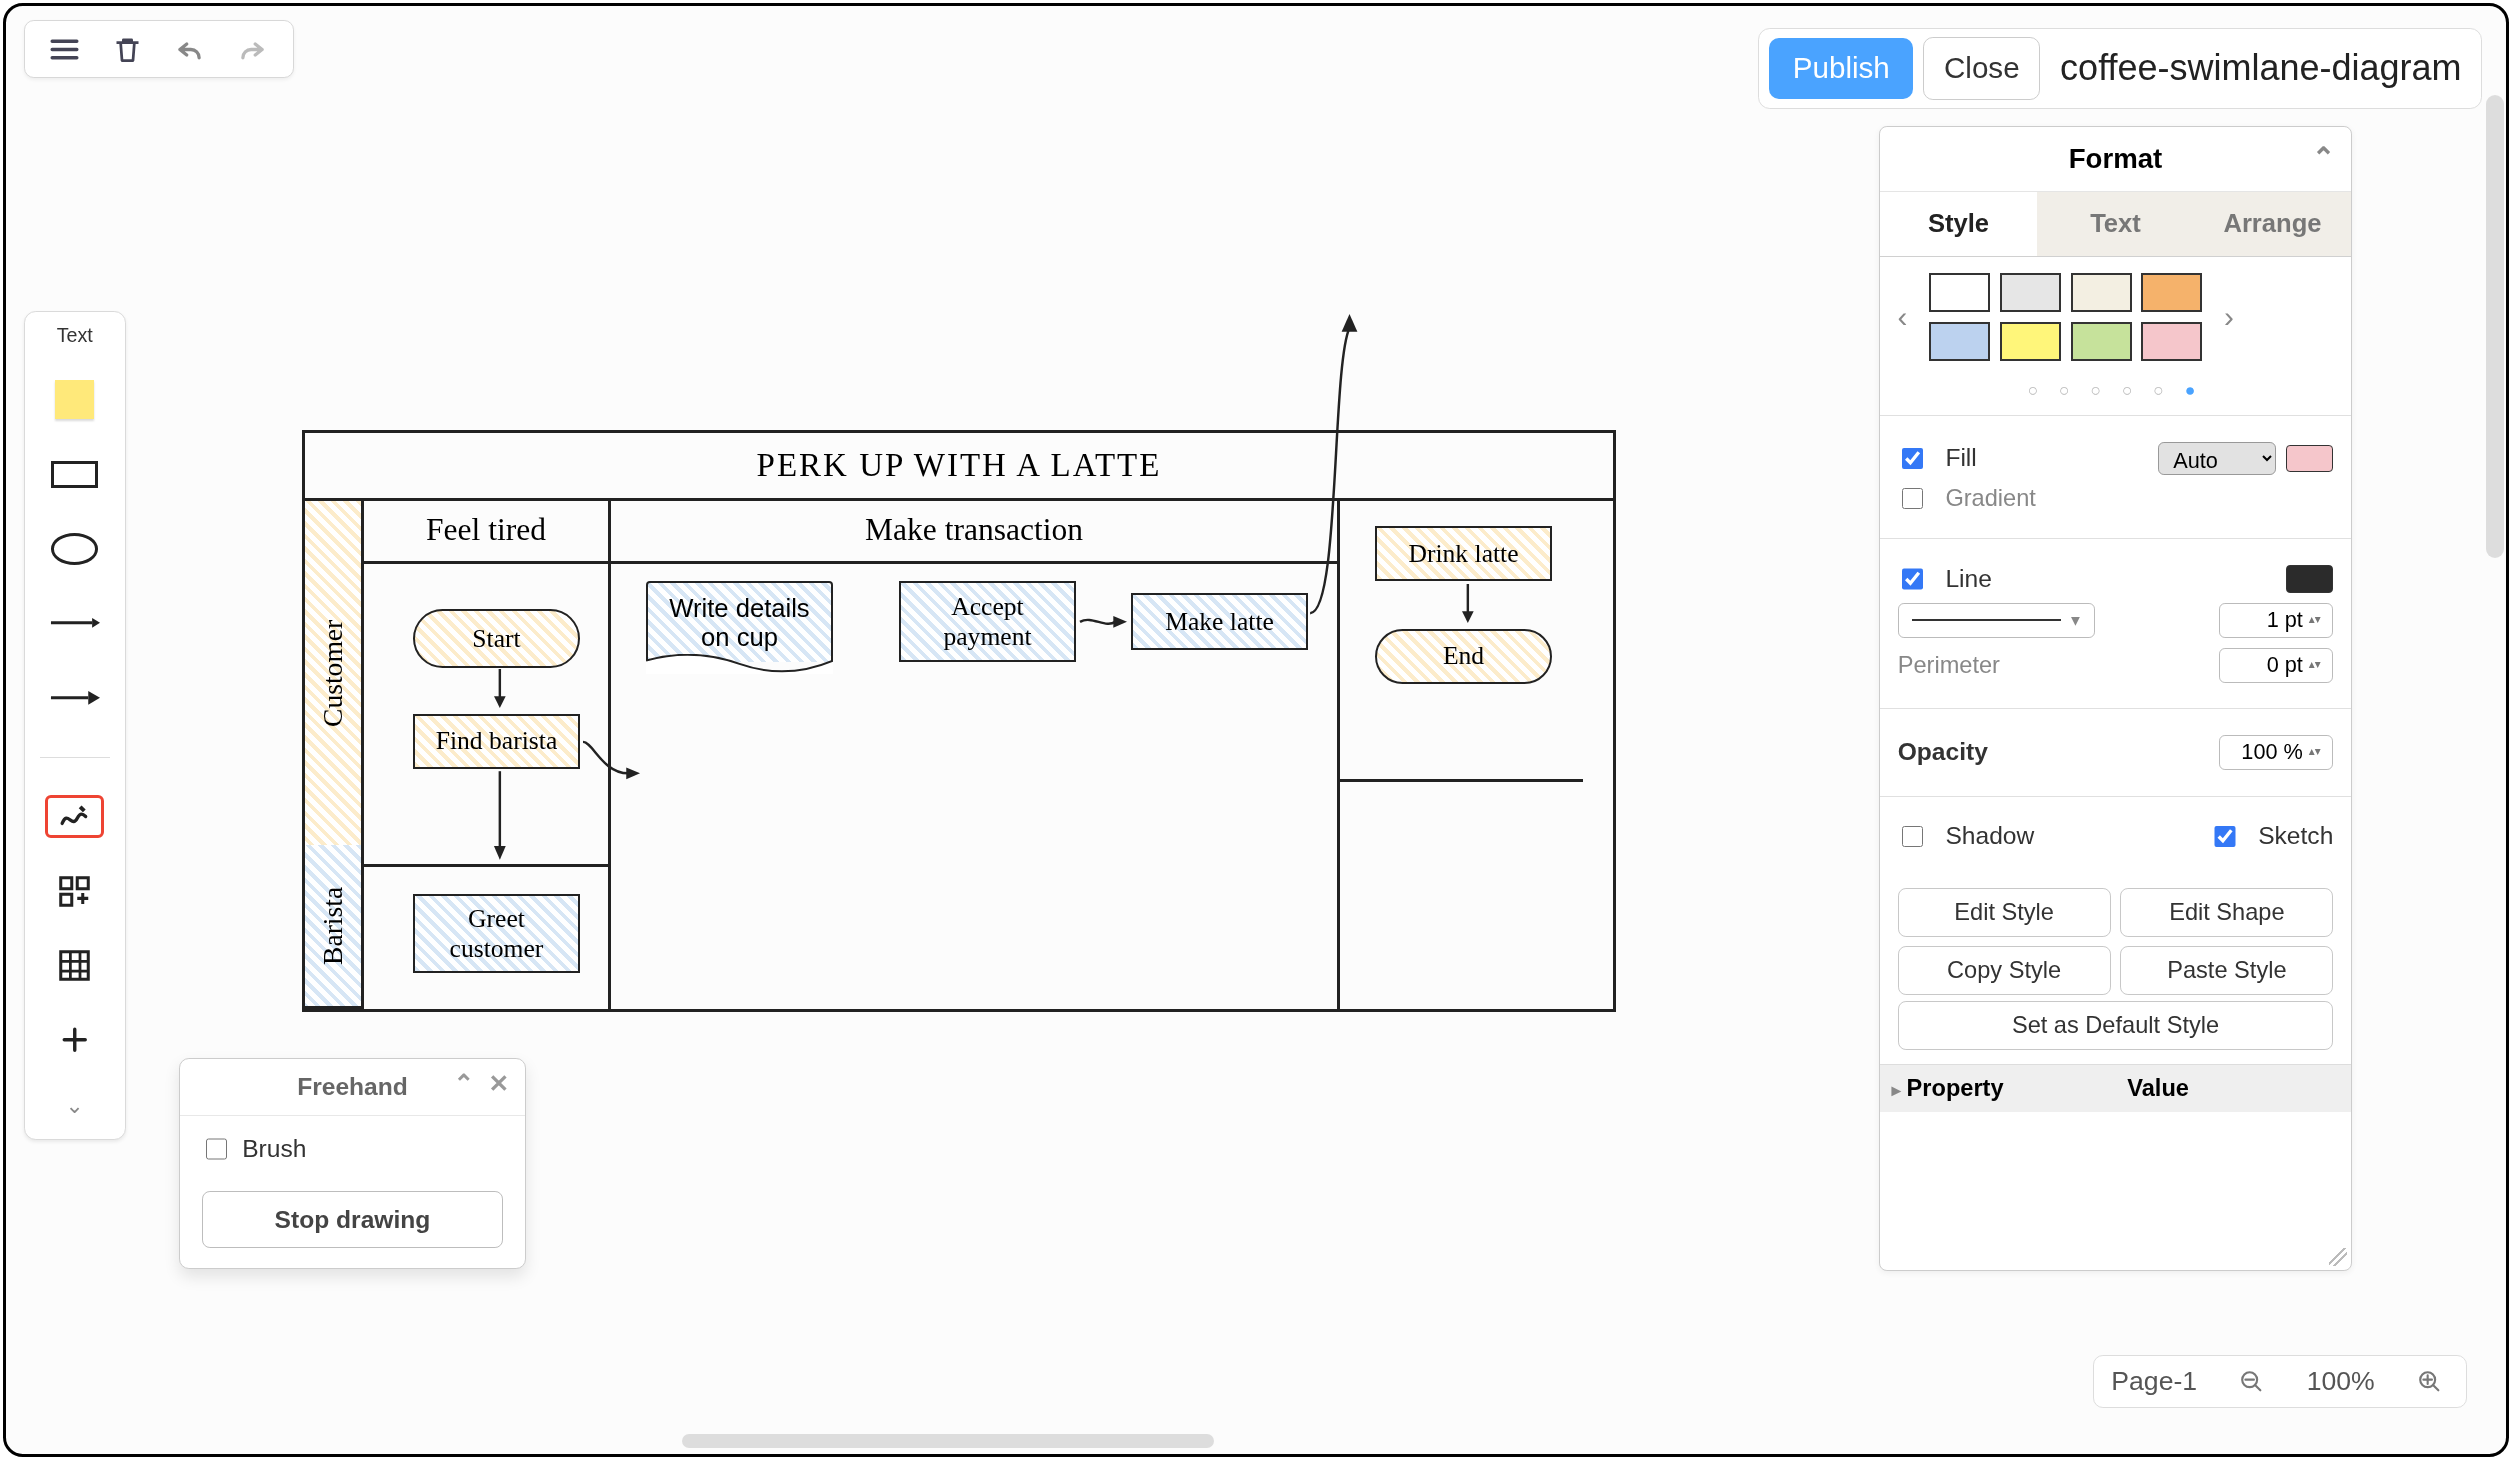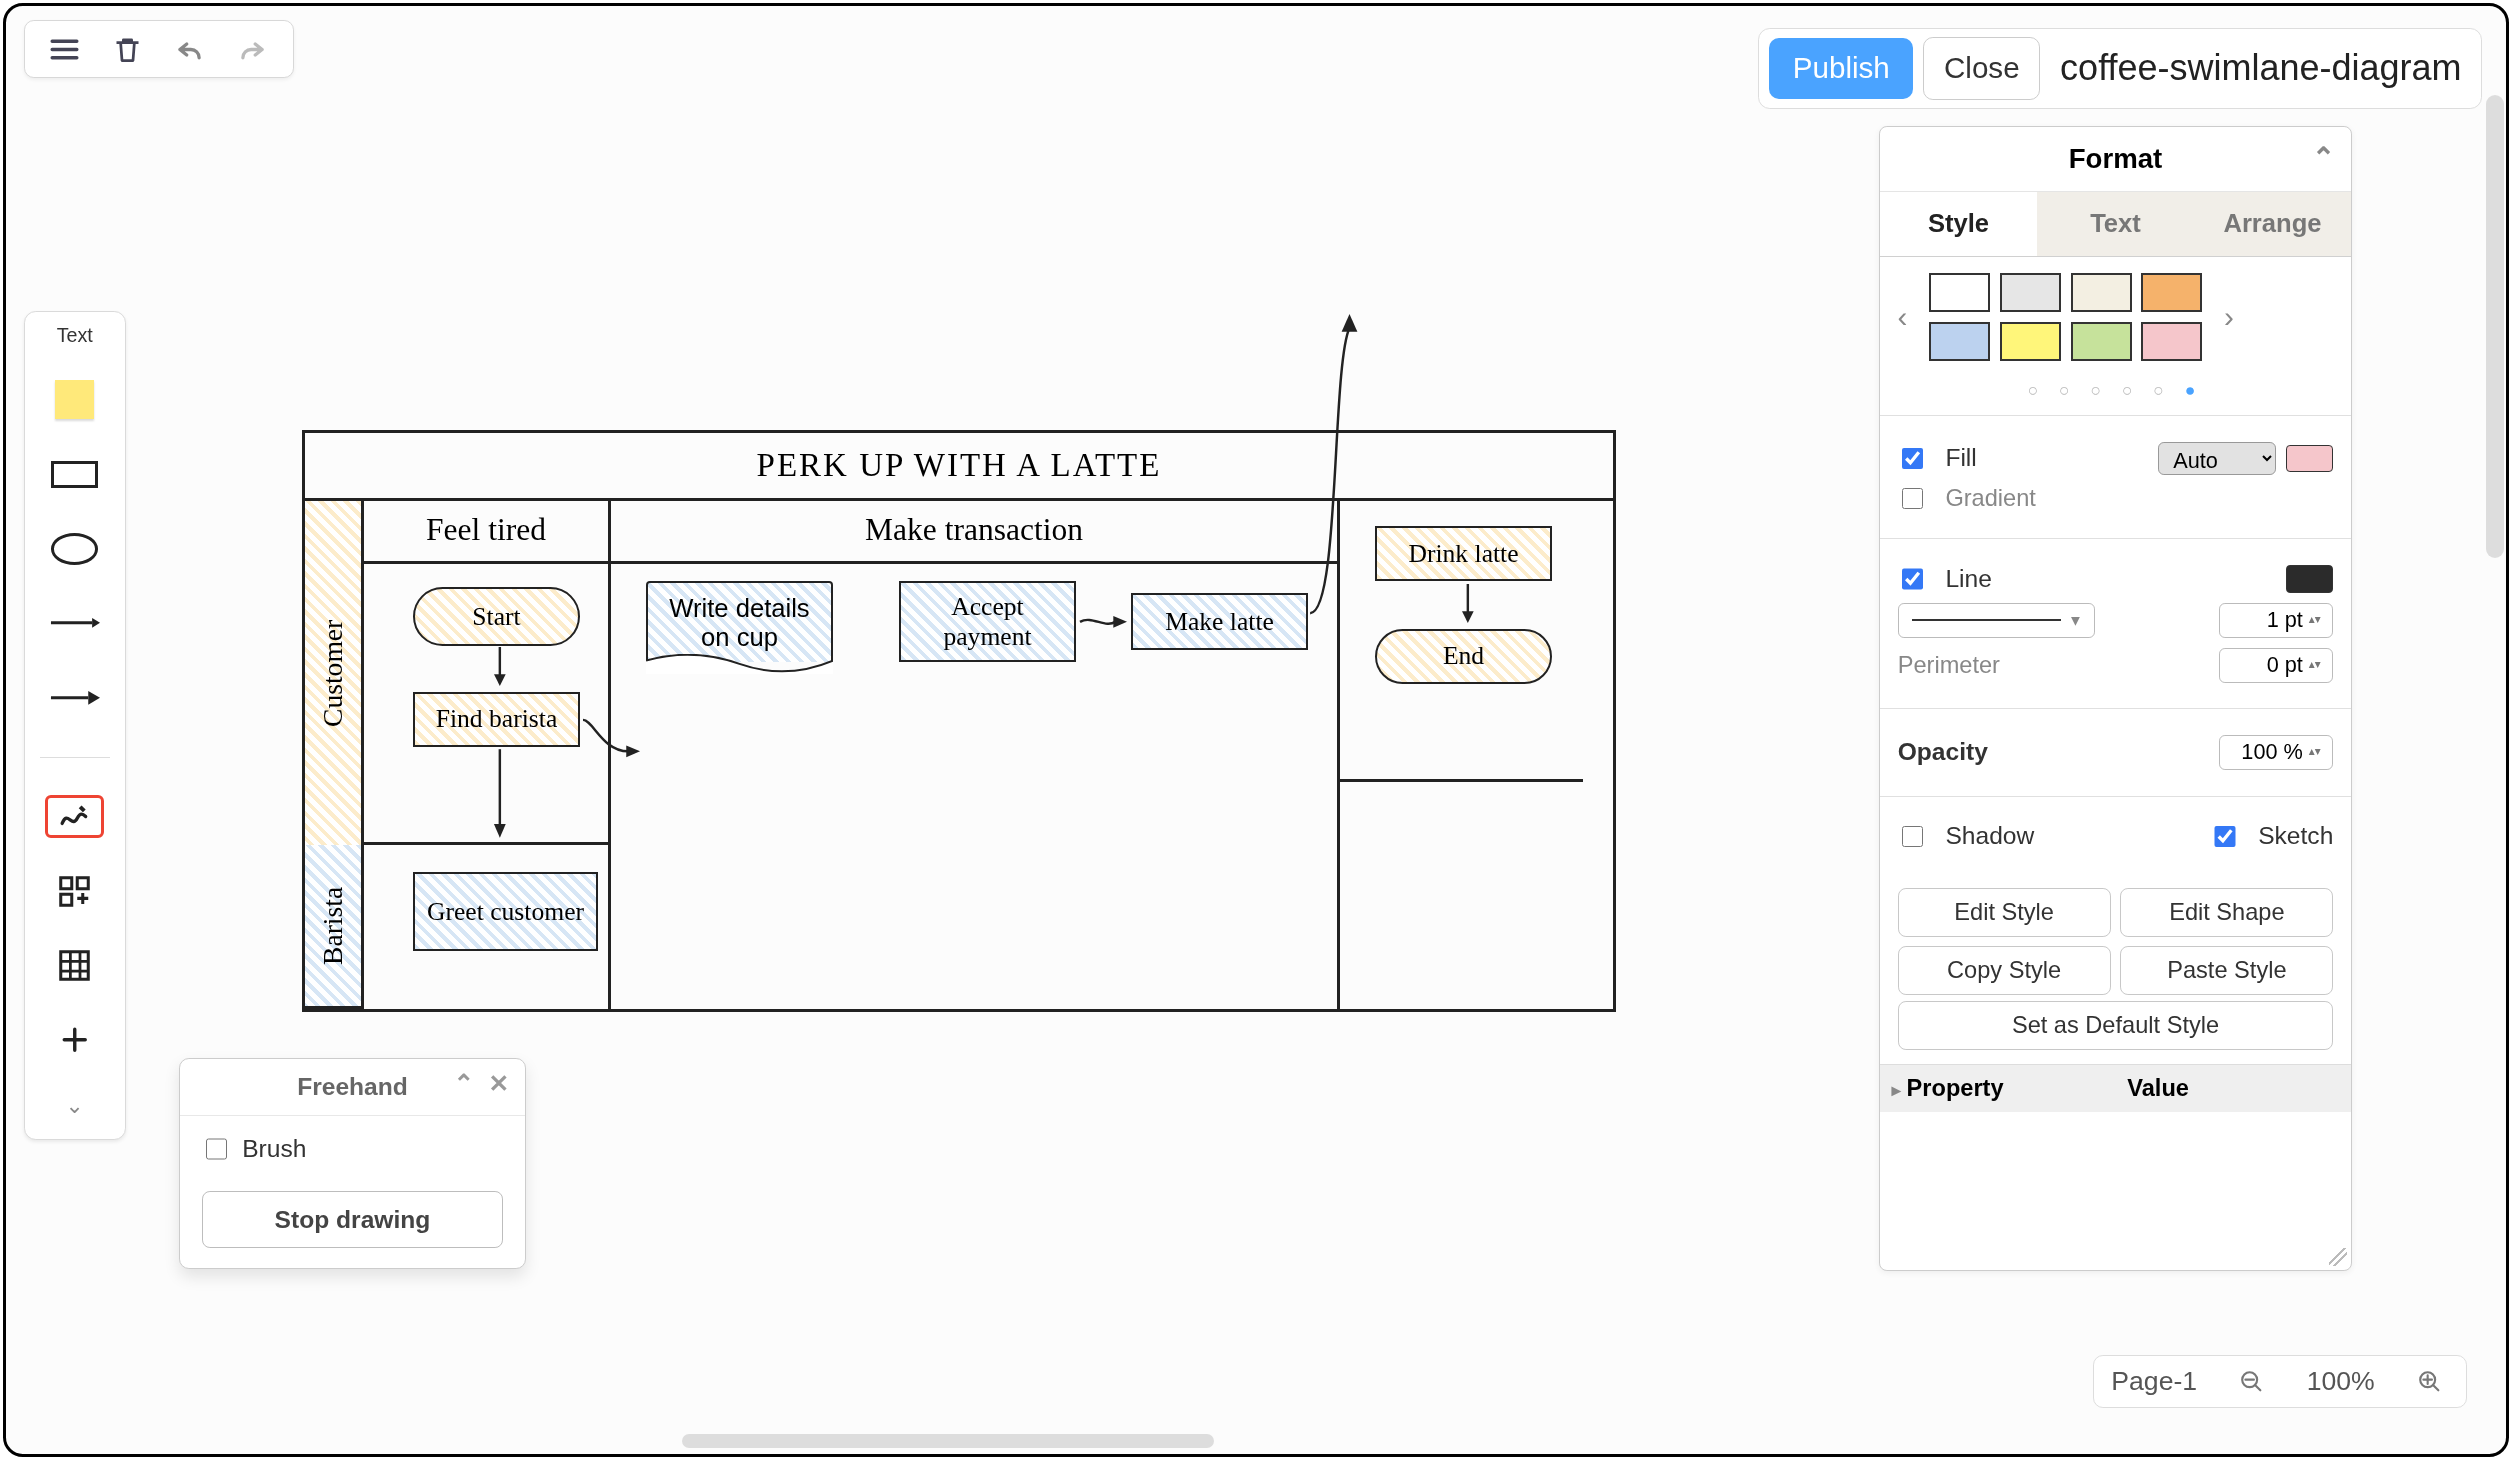--- a/index.html
+++ b/index.html
@@ -92,21 +92,21 @@
   .lane-name.bar  { background:repeating-linear-gradient(45deg,#d7e6f5,#d7e6f5 3.9px,#fff 3.9px,#fff 8.9px);}
   .lane-name + .lane-name { border-top:3px solid #222;}
   .sl-cols { flex:1; display:flex;}
   .sl-col { display:flex; flex-direction:column;}
   .sl-col + .sl-col { border-left:3px solid #222;}
   .sl-col-head { font-family:"Comic Sans MS", cursive; font-size:31.5px; text-align:center; padding:11.8px 0; border-bottom:3px solid #222; height:63px;}
   .sl-rows { flex:1; display:flex; flex-direction:column;}
   .sl-cell { position:relative; }
   .sl-cell.cust { flex:0 0 281px; border-bottom:3px solid #222;}
   .sl-cell.bar  { flex:1;}
-  .c1 { width:244px;} .c2 { width:729px;} .c3 { width:246px;}
+  .c1 { width:244px;gap:22px;} .c2 { width:729px;} .c3 { width:246px;}
   .node { position:absolute; border:2px solid #222; font-family:"Comic Sans MS", cursive; font-size:25.6px; display:flex; align-items:center; justify-content:center; text-align:center; padding:5.9px 9.9px;}
   .node.orange { background:repeating-linear-gradient(45deg,#fceccb,#fceccb 3.9px,#fff 3.9px,#fff 8.9px);}
   .node.blue   { background:repeating-linear-gradient(45deg,#d7e6f5,#d7e6f5 3.9px,#fff 3.9px,#fff 8.9px);}
   .node.pill { border-radius:29.6px;}
   .node.doc { border-bottom:none; border-radius:3.9px 3.9px 0 0;}
   .doc-bottom { position:absolute; left:-2px; right:-2px; bottom:-11.8px; height:19.7px; overflow:hidden;}
   .doc-bottom svg { width:100%; height:19.7px; display:block;}
   .arrow { position:absolute; pointer-events:none;}
   .arrow svg { overflow:visible; }
   .arrow path { stroke:#222; stroke-width:2.5; fill:none;}
@@ -246,21 +246,21 @@
                       <path d="M10 0 V78"></path>
                       <polygon points="4,76 10,90 16,76"></polygon>
                     </svg></div>
 
                 <div class="arrow" style="left:219px;top:148px"><svg width="59" height="59" viewBox="0 0 60 60">
                       <path d="M0 8 C10 8 20 40 46 40"></path>
                       <polygon points="44,34 58,40 44,46"></polygon>
                     </svg></div>
               </div>
               <div class="sl-cell bar">
-                <div class="node blue" style="left:49px;top:27.6px;width:185px;height:79px">Greet customer</div>
+                <div class="node blue" style="left:49px;top:27.6px;width:167px;height:79px">Greet customer</div>
               </div>
             </div>
           </div>
 
           <div class="sl-col c2">
             <div class="sl-col-head">Make transaction</div>
             <div class="sl-rows">
               <div class="sl-cell bar">
                 <div class="node blue doc" style="left:35px;top:17.7px;width:187px;height:81px">
                     <span>Write details on cup</span>

